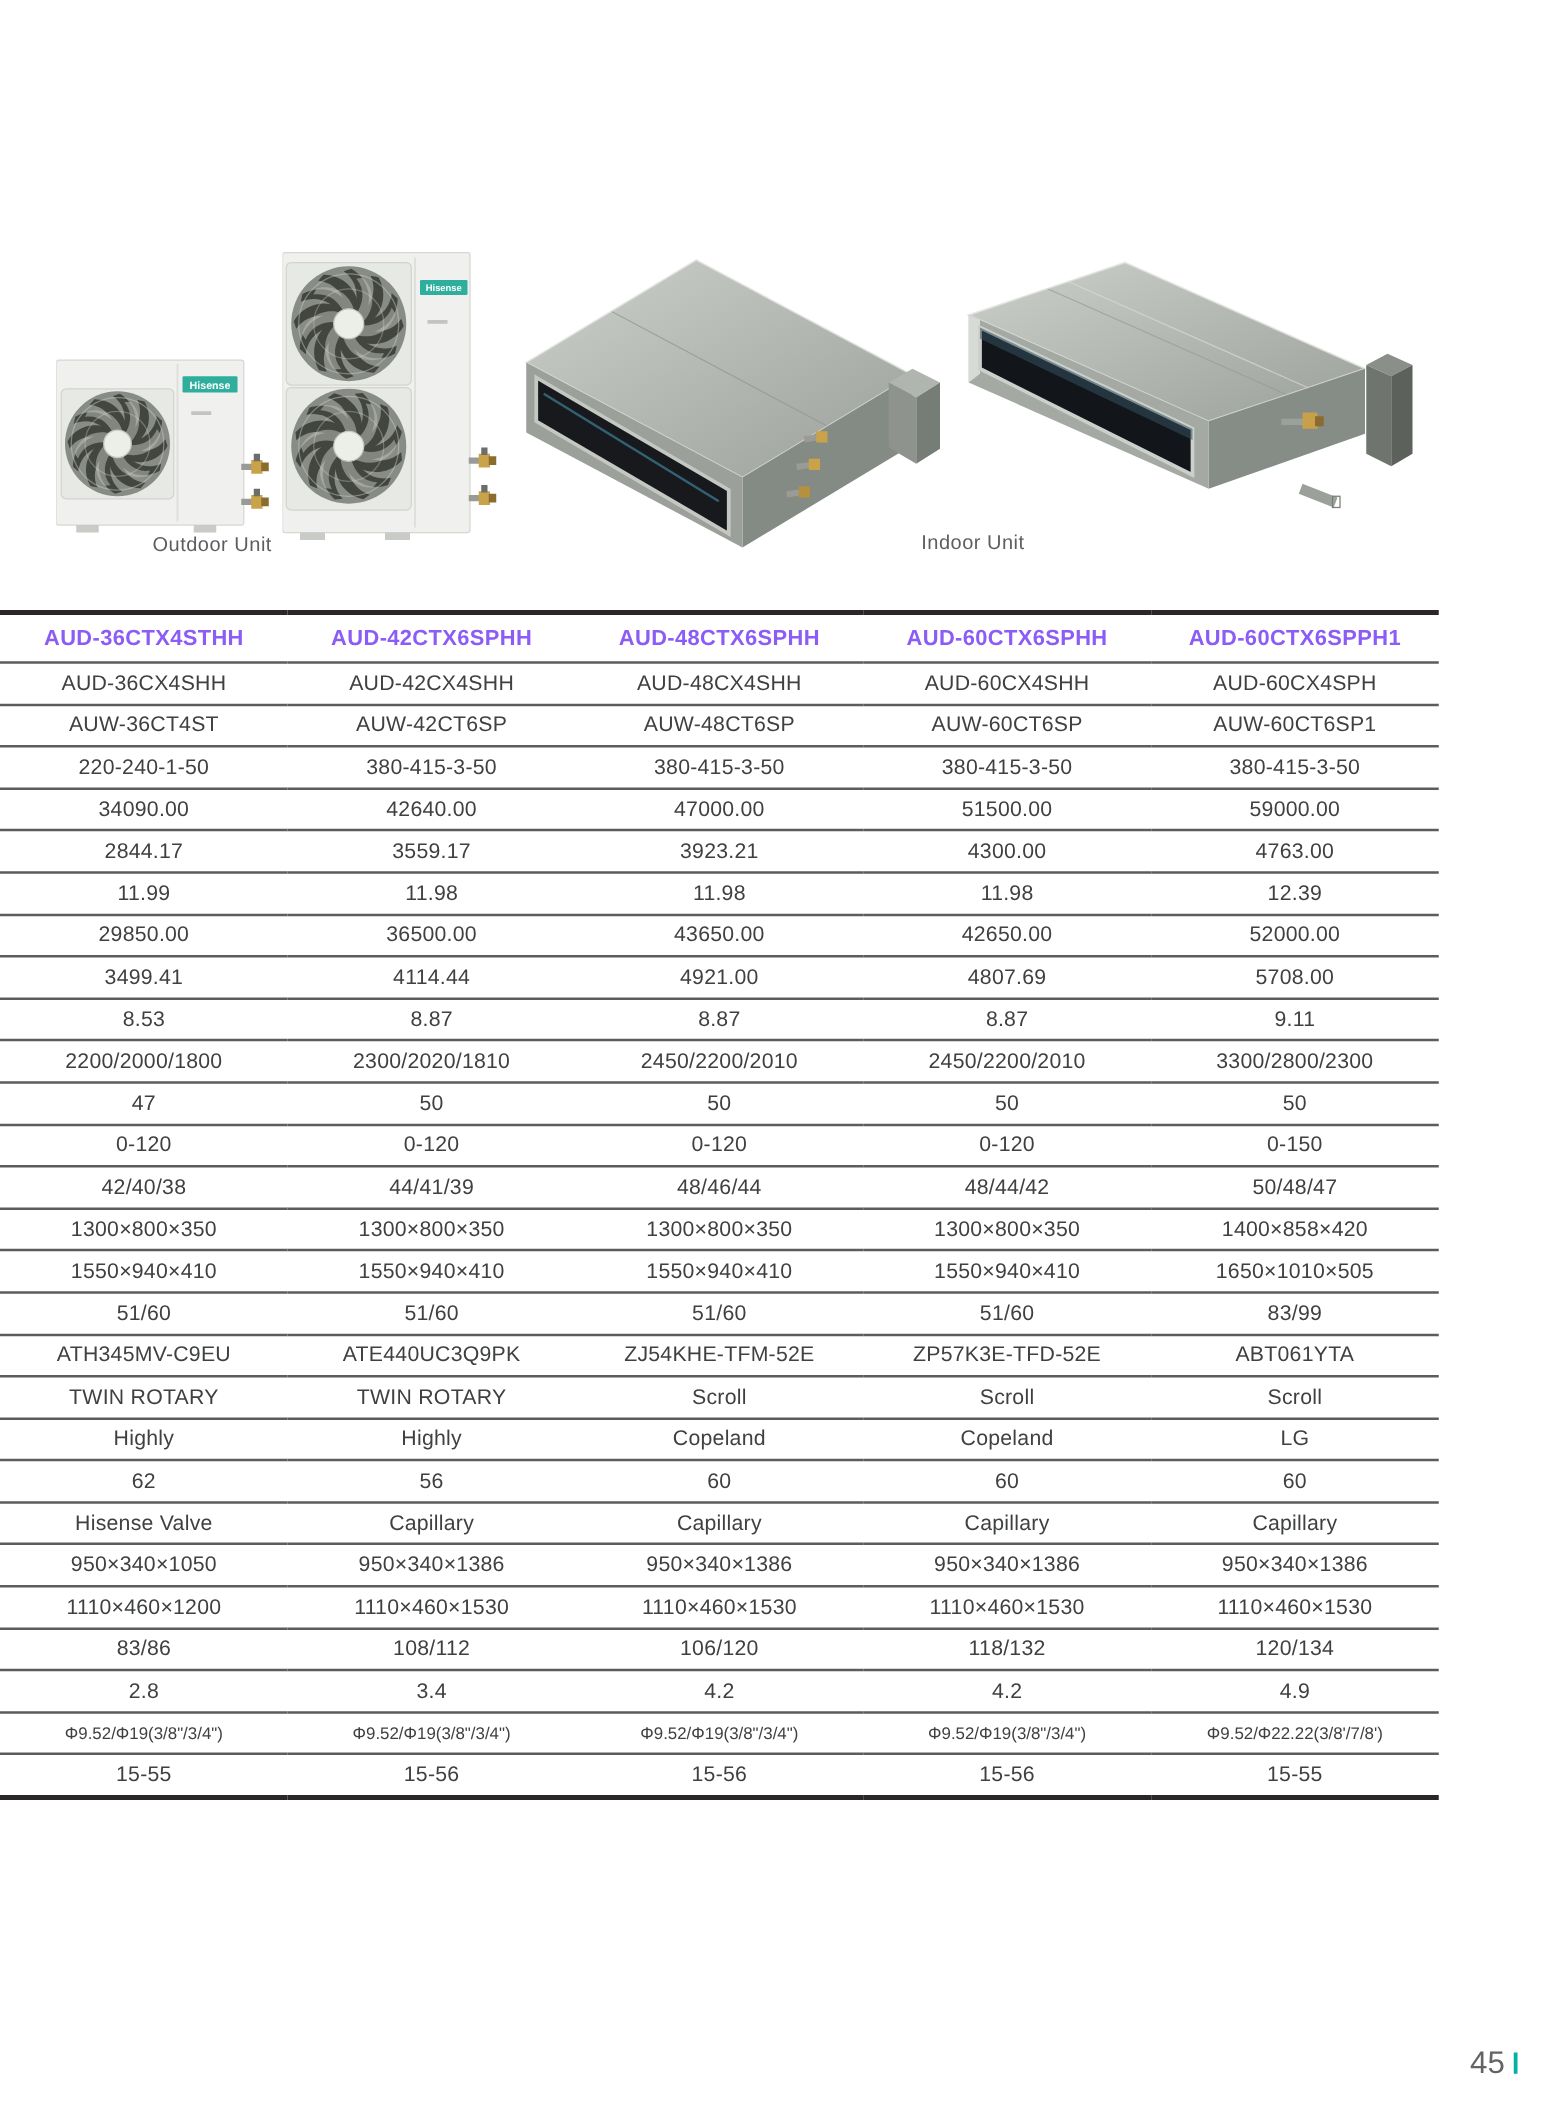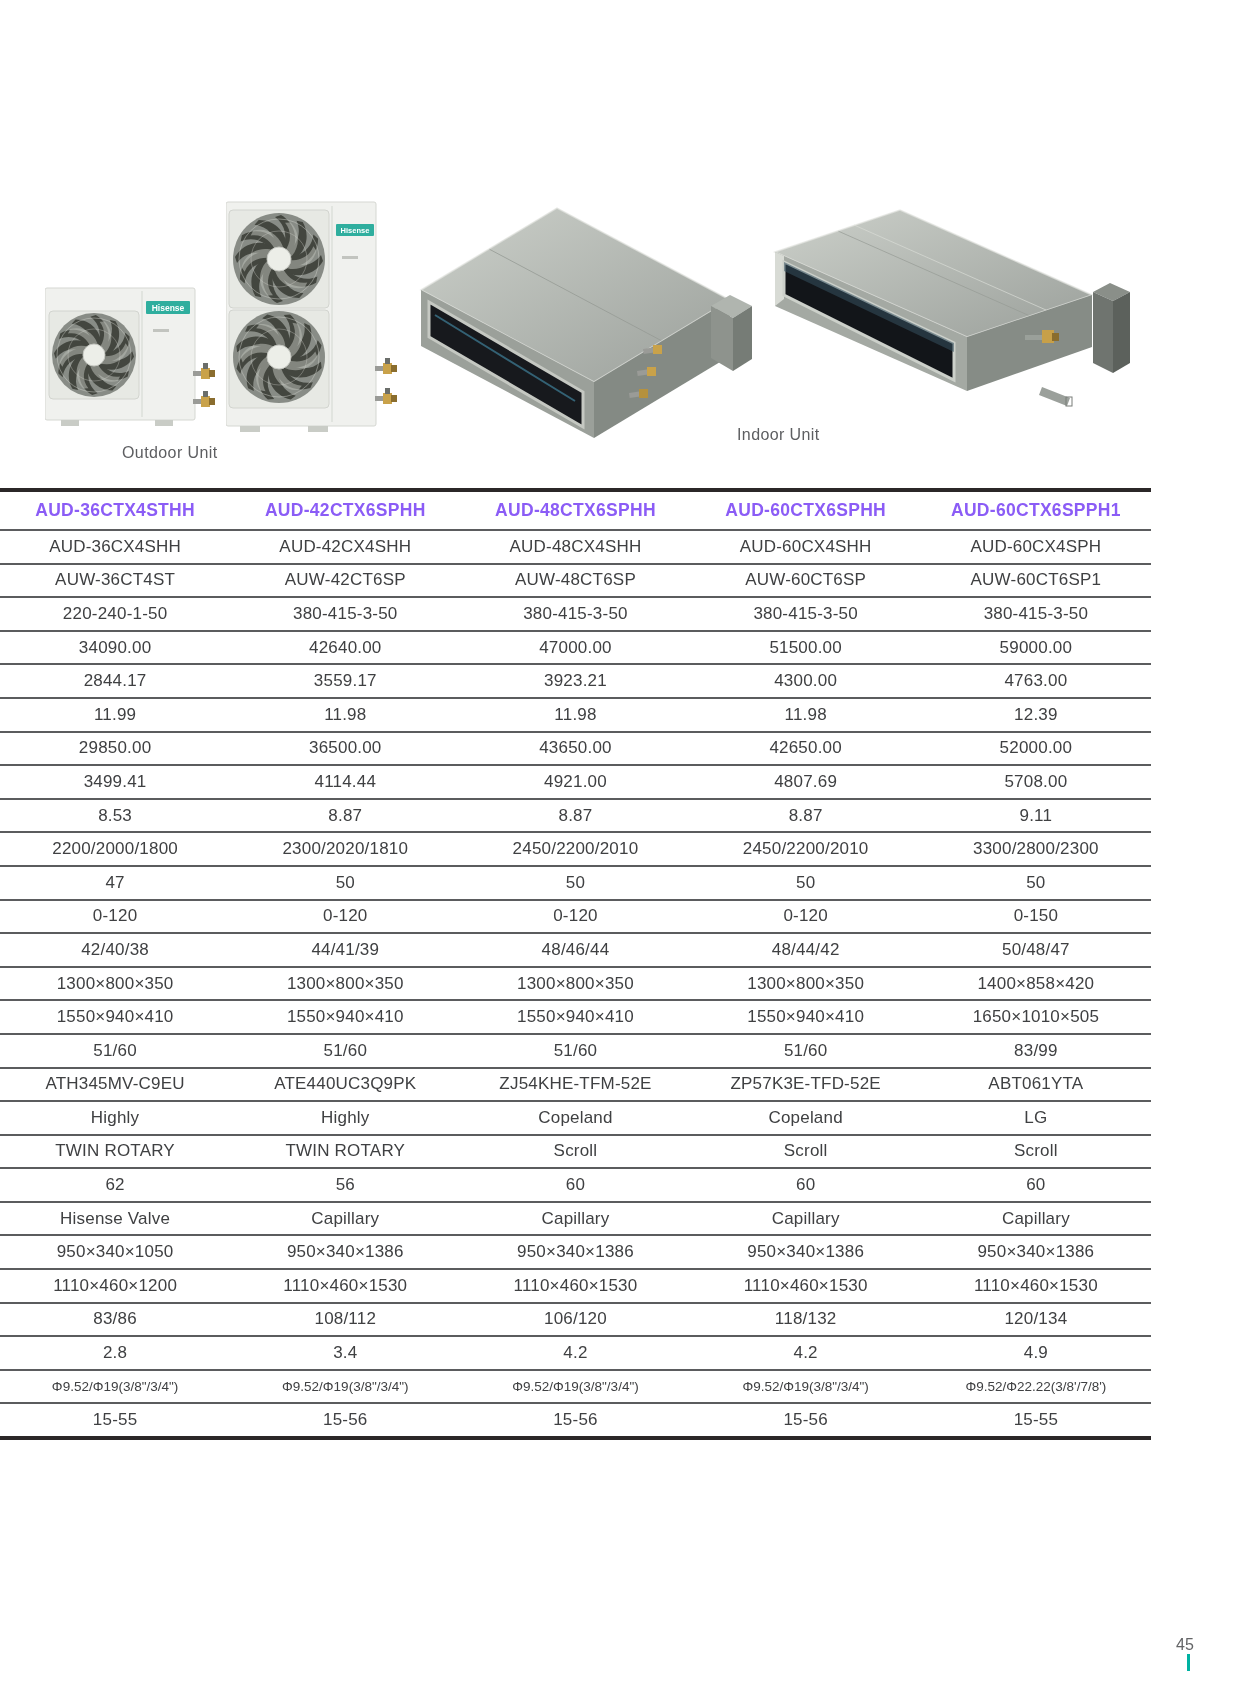--- a/index.html
+++ b/index.html
@@ -11,21 +11,21 @@
     overflow:hidden;
   }
   
   .product-img{position:absolute;}
   .img-label{
     position:absolute;
     color:#5d5e61;
     font-size:16px;
     letter-spacing:0.4px;
   }
-  .img-label.outdoor{left:122px;top:444px;}
+  .img-label.outdoor{left:122px;top:428px;}
   .img-label.indoor{left:737px;top:426px;text-align:center;}
 
   
   .spec-table{
     position:absolute;
     left:0;top:488px;
     width:1151px;
     table-layout:fixed;
     border-collapse:collapse;
     border-top:4px solid #2b2728;
@@ -56,22 +56,22 @@
   .spec-table td.small{
     font-size:13.5px;
     letter-spacing:0;
   }
 
   
   .page-number{
     position:absolute;
     left:1176px;top:1636px;
     color:#636466;
-    font-size:16px;
-    display:flex;align-items:center;flex-direction:column;
+    font-size:25px;
+    display:flex;align-items:center;
   }
   .page-bar{
     display:inline-block;
     width:3px;height:17px;
     margin-left:7px;
     background:#00b2a2;
   }
 </style>
 </head>
 <body>
@@ -397,34 +397,34 @@
           <td>83/99</td>
         </tr>
         <tr>
           <td>ATH345MV-C9EU</td>
           <td>ATE440UC3Q9PK</td>
           <td>ZJ54KHE-TFM-52E</td>
           <td>ZP57K3E-TFD-52E</td>
           <td>ABT061YTA</td>
         </tr>
         <tr>
+          <td>TWIN ROTARY</td>
+          <td>TWIN ROTARY</td>
+          <td>Scroll</td>
+          <td>Scroll</td>
+          <td>Scroll</td>
+        </tr>
+        <tr>
           <td>Highly</td>
           <td>Highly</td>
           <td>Copeland</td>
           <td>Copeland</td>
           <td>LG</td>
         </tr>
         <tr>
-          <td>TWIN ROTARY</td>
-          <td>TWIN ROTARY</td>
-          <td>Scroll</td>
-          <td>Scroll</td>
-          <td>Scroll</td>
-        </tr>
-        <tr>
           <td>62</td>
           <td>56</td>
           <td>60</td>
           <td>60</td>
           <td>60</td>
         </tr>
         <tr>
           <td>Hisense Valve</td>
           <td>Capillary</td>
           <td>Capillary</td>

